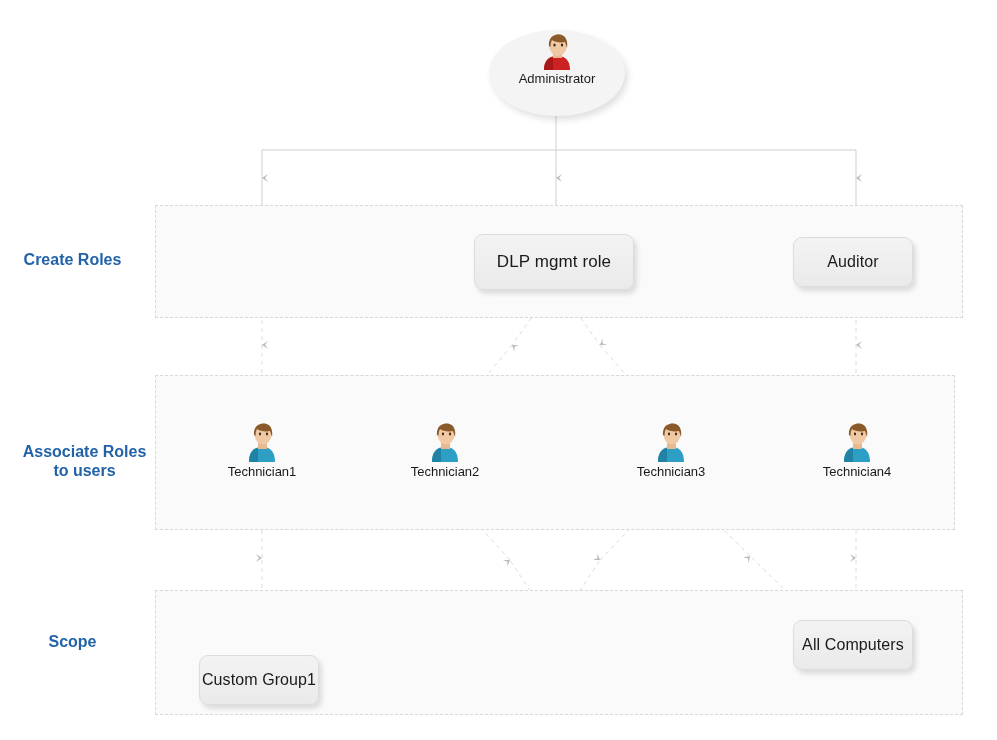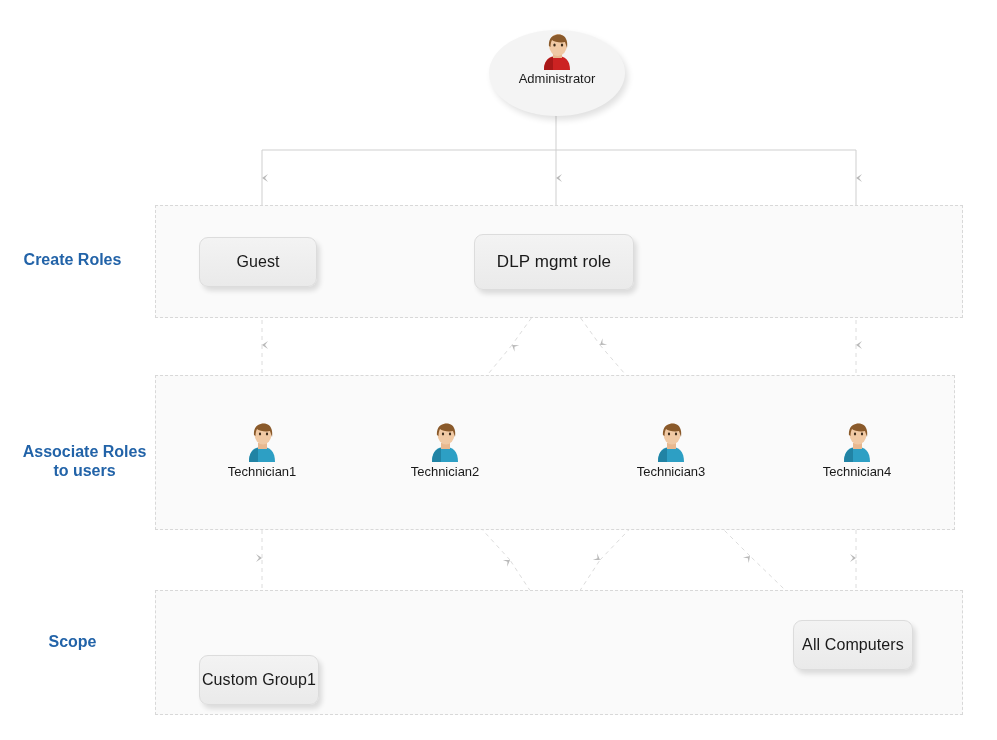--- a/index.html
+++ b/index.html
@@ -206,22 +206,22 @@
 
         <ellipse cx="21" cy="15" rx="9" ry="11" fill="#f0c9a4"></ellipse>
         <path d="M12,16 C12,16 11,9 16,6 C21,3 29,4 30,12 C30.5,15 30,18 30,18 L28,12 C24,13 17,12 15,10 C14,12 13.5,14 13.5,17 Z" fill="#8a5a2b"></path>
         <ellipse cx="17.5" cy="15" rx="1.2" ry="1.5" fill="#3a2a1a"></ellipse>
         <ellipse cx="25" cy="15" rx="1.2" ry="1.5" fill="#3a2a1a"></ellipse>
       </svg>
     </span>
     <span class="a-label">Administrator</span>
   </div>
 
-  <div class="node-box n-guest">Guest</div>
   <div class="node-box big n-dlp">DLP mgmt role</div>
+  <div class="node-box n-auditor">Auditor</div>
 
   <div class="person p1">
     <span>
       <svg width="36" height="44" viewBox="0 0 36 44">
         <path d="M5,44 C5,33 10,29 18,29 C26,29 31,33 31,44 Z" fill="#2d9fc4"></path>
         <path d="M5,44 C5,35 9,31 14,30 L14,44 Z" fill="#2183a4"></path>
         <path d="M14,25 L23,25 L23,31 L14,31 Z" fill="#e8b88f"></path>
         <ellipse cx="19" cy="16" rx="8.5" ry="10.5" fill="#f0c9a4"></ellipse>
         <path d="M10,17 C10,17 9,10 14,7 C19,4 27,5 28,13 C28.5,16 28,19 28,19 L26,13 C22,14 15,13 13,11 C12,13 11.5,15 11.5,18 Z" fill="#8a5a2b"></path>
         <ellipse cx="16" cy="16" rx="1.1" ry="1.4" fill="#3a2a1a"></ellipse>

